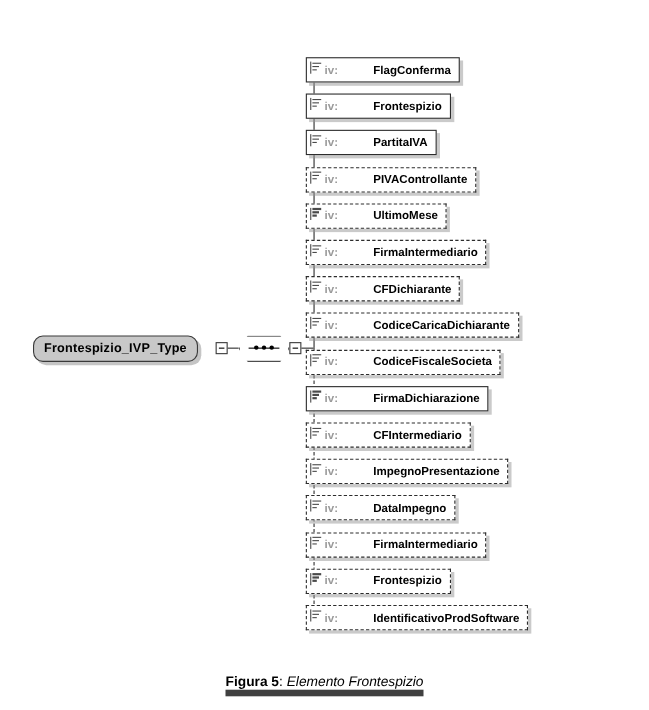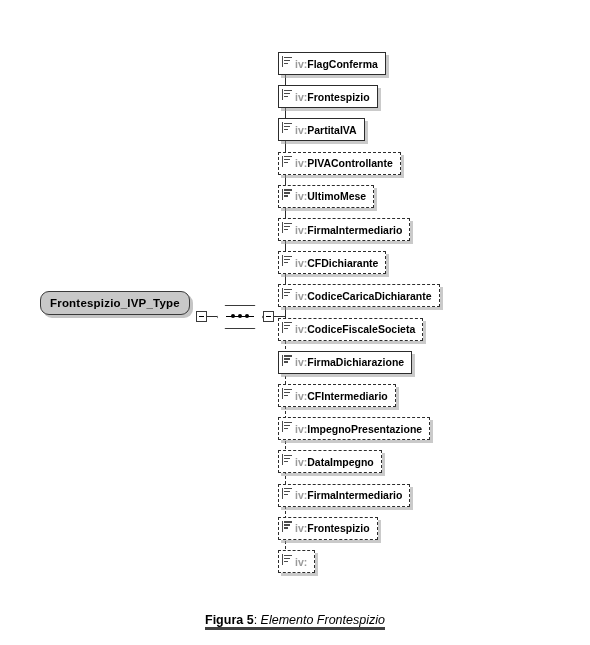--- a/index.html
+++ b/index.html
@@ -101,20 +101,21 @@
   .el-node {
     position: absolute;
     height: 23px;
     box-sizing: border-box;
     background: #ffffff;
     display: flex;
     align-items: center;
     padding-left: 16px;
     padding-right: 7px;
     box-shadow: 3px 3px 0 rgba(150,150,150,0.5);
+    gap: 32px;
   }
   .el-node.required { border: 1px solid #2c2c2c; }
   .el-node.optional { border: 1px dashed #2c2c2c; }
 
   .el-icon {
     position: absolute;
     left: 3px;
     top: 3px;
     width: 10px;
     height: 11px;
@@ -172,36 +173,36 @@
     position: absolute;
     left: 0;
     top: 613px;
     width: 590px;
     text-align: center;
     font-size: 12.5px;
     color: #000;
   }
   .caption .inner {
     display: inline-block;
-    border-bottom: 3px solid #404040;
+    border-bottom: 6px solid #404040;
     padding-bottom: 0px;
   }
   .caption .fig {
     font-weight: bold;
     font-style: normal;
   }
   .caption .colon { font-weight: normal; font-style: normal; }
   .caption .title { font-style: italic; }
 </style>
 </head>
 <body>
 
 <div id="diagram">
 
-  <div class="root-node" id="root-node" style="left:30px; top:291px;margin-left:10px;">
+  <div class="root-node" id="root-node" style="left:30px; top:305px;">
     <div class="root-box">
       <span class="root-label">Frontespizio_IVP_Type</span>
     </div>
   </div>
   <div class="collapse-box" style="left:196px; top:311px;"></div>
 
   <div class="spine" style="left:207px; top:316px; width:10px;"></div>
 
   <div class="seq-node" style="left:217px; top:305px;">
     <div class="seq-shape"></div>
@@ -387,20 +388,21 @@
       </div>
       <div class="stub dashed" style="left: 285px; top: 561.5px;"></div>
       <div class="el-node optional" style="left: 278px; top: 550px;">
         <span class="el-icon">
           <i class="v"></i>
           <i class="h1"></i>
           <i class="h2"></i>
           <i class="h3"></i>
         </span>
         <span class="el-prefix">iv:</span>
+        <span class="el-name">IdentificativoProdSoftware</span>
       </div>
     </div>
 </div>
 
 <div class="caption">
   <span class="inner">
     <span class="fig">Figura 5</span><span class="colon">: </span><span class="title">Elemento Frontespizio</span>
   </span>
 </div>
 

